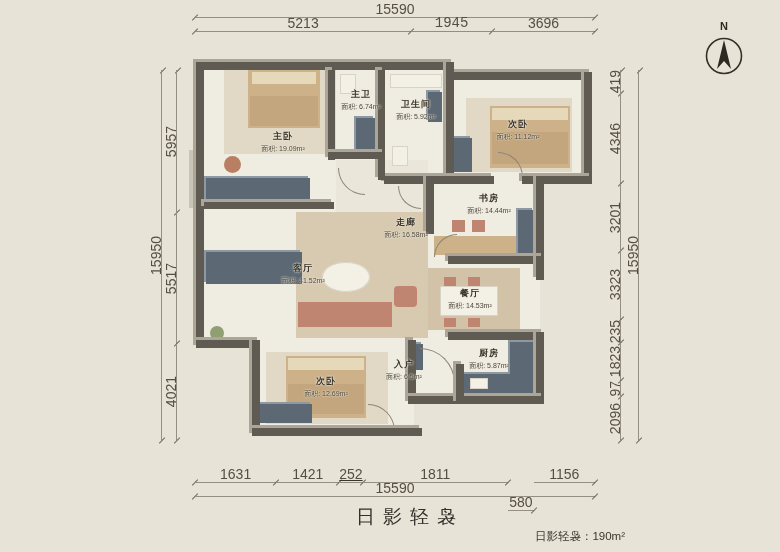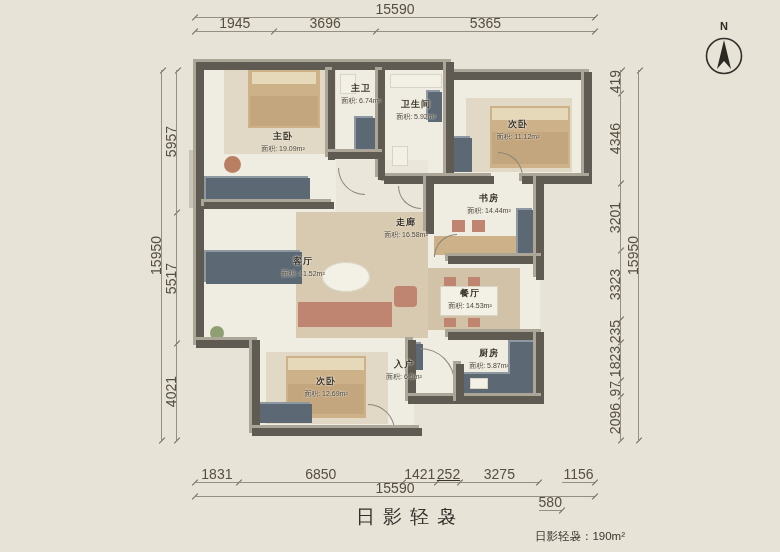--- a/index.html
+++ b/index.html
@@ -62,45 +62,42 @@
 </style>
 </head>
 <body>
 
 <div class="dimrow h" id="dim-top-overall" style="left:195px;top:5px;width:400px">
     <div class="dimseg h" style="flex-grow: 15590; flex-basis: 0px;">
       <span class="dimlbl">15590</span>
     </div>
   </div>
 <div class="dimrow h" id="dim-top-segs" style="left:195px;top:19px;width:400px">
-    <div class="dimseg h" style="flex-grow: 1945; flex-basis: 0px;">
+    <div class="dimseg h" style="flex-grow: 5213; flex-basis: 0px;">
+      <span class="dimlbl">5213</span>
+    </div>
+    <div class="dimseg h" style="flex-grow: 1945; flex-basis: 0px; font-family: Liberation Mono, monospace;">
       <span class="dimlbl">1945</span>
     </div>
     <div class="dimseg h" style="flex-grow: 2484; flex-basis: 0px;">
       <span class="dimlbl">3696</span>
     </div>
-    <div class="dimseg h" style="flex-grow: 5365; flex-basis: 0px;">
-      <span class="dimlbl">5365</span>
-    </div>
   </div>
 <div class="dimrow h" id="dim-bottom-segs" style="left:195px;top:470px;width:400px">
     <div class="dimseg h" style="flex-grow: 1831; flex-basis: 0px;">
-      <span class="dimlbl">1831</span>
-    </div>
-    <div class="dimseg h" style="flex-grow: 6850; flex-basis: 0px;">
-      <span class="dimlbl">6850</span>
+      <span class="dimlbl">1631</span>
     </div>
     <div class="dimseg h" style="flex-grow: 1421; flex-basis: 0px;">
       <span class="dimlbl">1421</span>
     </div>
     <div class="dimseg h" style="flex-grow: 252; flex-basis: 0px; text-decoration: underline;">
       <span class="dimlbl">252</span>
     </div>
     <div class="dimseg h" style="flex-grow: 3275; flex-basis: 0px;">
-      <span class="dimlbl">3275</span>
+      <span class="dimlbl">1811</span>
     </div>
     <div class="dimseg h" style="flex-grow: 580; flex-basis: 0px; margin-top: 40px;">
       <span class="dimlbl">580</span>
     </div>
     <div class="dimseg h" style="flex-grow: 1381; flex-basis: 0px;">
       <span class="dimlbl">1156</span>
     </div>
   </div>
 <div class="dimrow h" id="dim-bottom-overall" style="left:195px;top:484px;width:400px">
     <div class="dimseg h" style="flex-grow: 15590; flex-basis: 0px;">
@@ -247,41 +244,41 @@
   <div class="w" style="left:448px;top:332px;width:96px;height:8px"></div>
   <div class="w" style="left:536px;top:332px;width:8px;height:72px"></div>
   <div class="w" style="left:456px;top:396px;width:88px;height:8px"></div>
   <div class="w" style="left:456px;top:364px;width:8px;height:40px"></div>
   <div class="w" style="left:536px;top:256px;width:8px;height:24px"></div>
 
   <div class="rlabel" style="left:283px;top:130px">
     <div class="rname">主卧</div>
     <div class="rarea">面积: 19.09m²</div>
   </div>
-  <div class="rlabel" style="left:361px;top:82px">
+  <div class="rlabel" style="left:361px;top:88px">
     <div class="rname">主卫</div>
     <div class="rarea">面积: 6.74m²</div>
   </div>
   <div class="rlabel" style="left:416px;top:98px">
     <div class="rname">卫生间</div>
     <div class="rarea">面积: 5.92m²</div>
   </div>
   <div class="rlabel" style="left:518px;top:118px">
     <div class="rname">次卧</div>
     <div class="rarea">面积: 11.12m²</div>
   </div>
   <div class="rlabel" style="left:489px;top:192px">
     <div class="rname">书房</div>
     <div class="rarea">面积: 14.44m²</div>
   </div>
   <div class="rlabel" style="left:406px;top:216px">
     <div class="rname">走廊</div>
     <div class="rarea">面积: 16.58m²</div>
   </div>
-  <div class="rlabel" style="left:303px;top:255px">
+  <div class="rlabel" style="left:303px;top:262px">
     <div class="rname">客厅</div>
     <div class="rarea">面积: 41.52m²</div>
   </div>
   <div class="rlabel" style="left:470px;top:287px">
     <div class="rname">餐厅</div>
     <div class="rarea">面积: 14.53m²</div>
   </div>
   <div class="rlabel" style="left:404px;top:358px">
     <div class="rname">入户</div>
     <div class="rarea">面积: 6.5m²</div>

